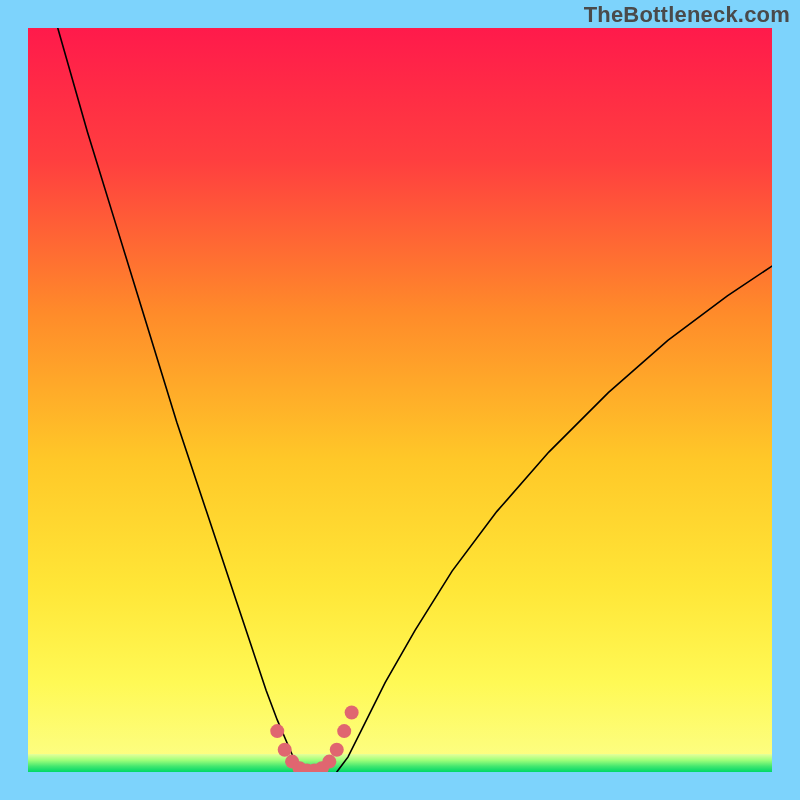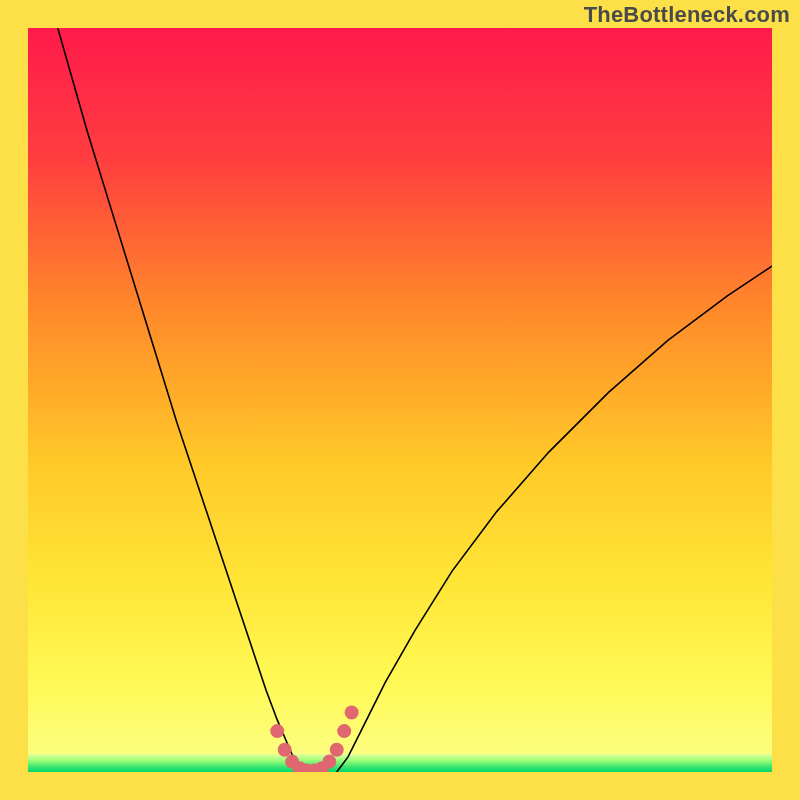--- a/index.html
+++ b/index.html
@@ -8,21 +8,21 @@
     width: 800px;
     height: 800px;
     background: #000;
     font-family: Arial, Helvetica, sans-serif;
     overflow: hidden;
   }
   .frame {
     position: relative;
     width: 800px;
     height: 800px;
-    background: #fde047;
+    background: #7dd3fc;
   }
   .watermark {
     position: absolute;
     top: 2px;
     right: 10px;
     color: #4a4a4a;
     font-size: 22px;
     font-weight: 600;
     letter-spacing: 0.2px;
     z-index: 50;

